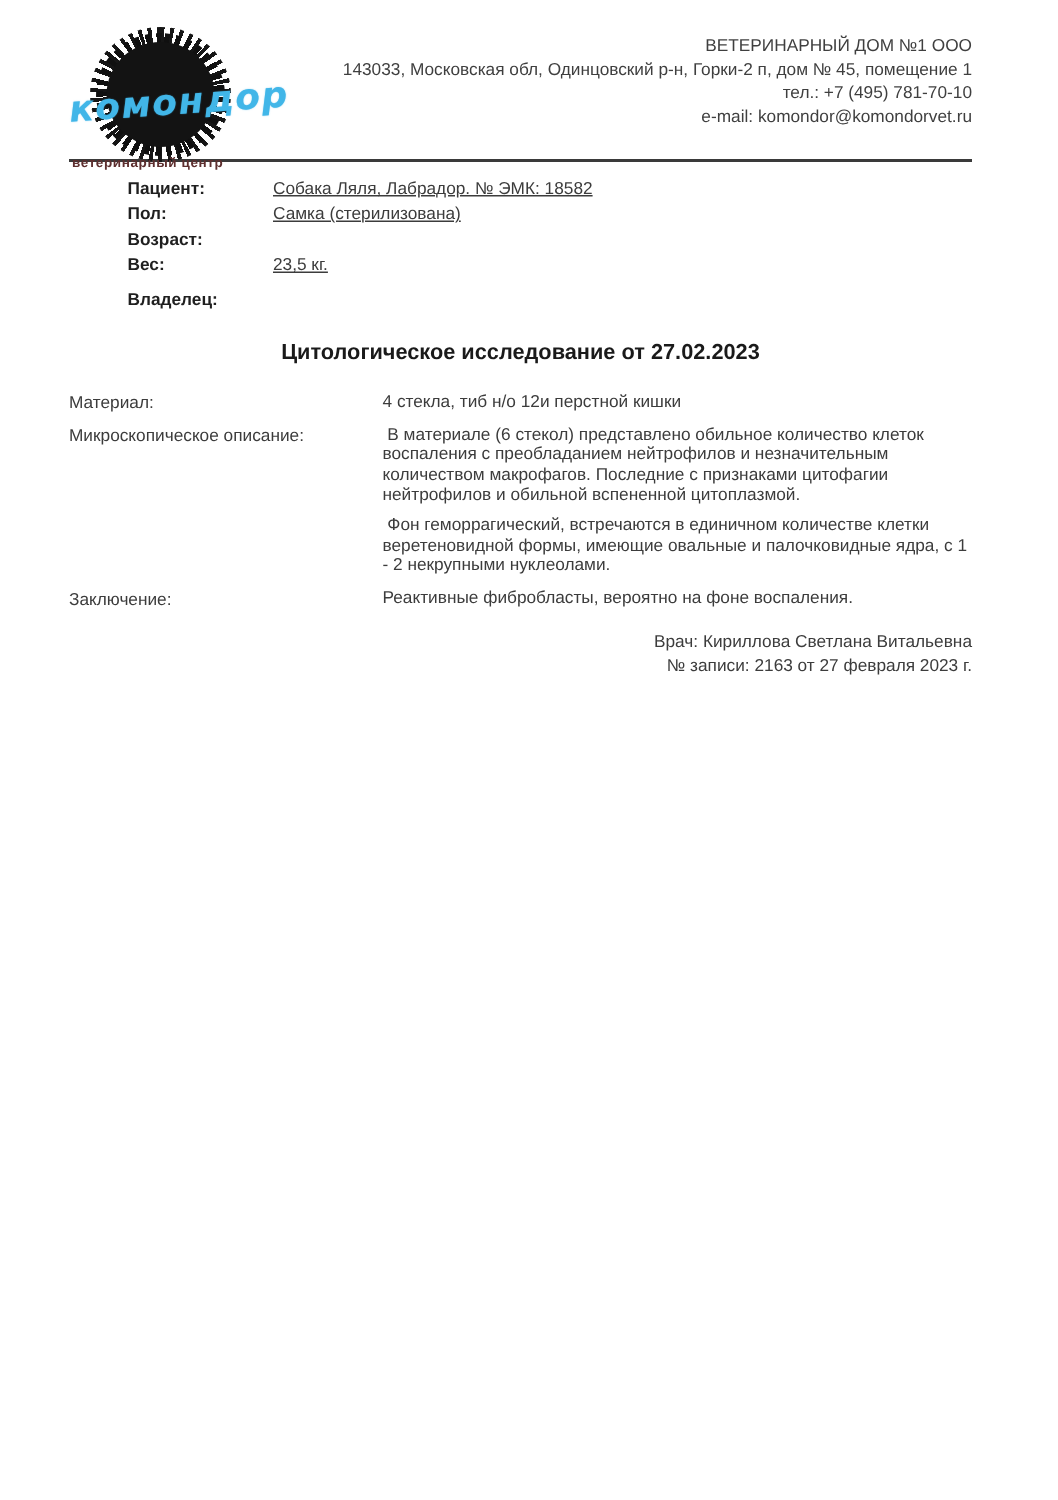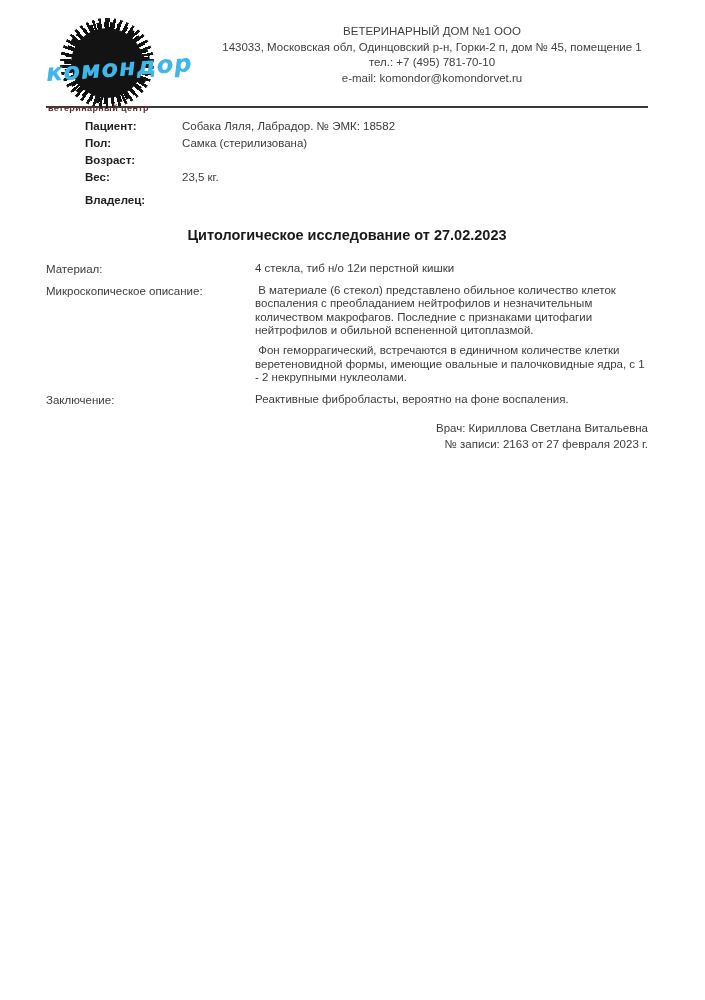--- a/index.html
+++ b/index.html
@@ -44,32 +44,32 @@
     transform: rotate(-4deg);
     white-space: nowrap;
     text-shadow: 0 0 1px rgba(65,182,232,.6);
   }
   .logo-subtitle {
     position: absolute; left: 2px; top: 91px;
     font-size: 9px; font-weight: bold; letter-spacing: .4px;
     color: #5e2f2f; white-space: nowrap;
   }
   .clinic-info {
-    flex: 1; text-align: center;
+    flex: 1; text-align: right;
     padding-top: 12px;
     font-size: 11.5px; line-height: 15.6px; color: #3f3f3f;
   }
   
   .divider { border: none; border-top: 2px solid #3a3a3a; margin-top: 2px; }
   
   .patient { margin-top: 10px; font-size: 11.5px; }
   .p-row { display: grid; grid-template-columns: 97px 1fr; line-height: 17px; padding-left: 39px; }
   .p-row.owner { margin-top: 6px; }
   .p-label { font-weight: bold; color: #1f1f1f; }
-  .p-value { color: #3c3c3c; }
+  .p-value { color: #3c3c3c; text-decoration: underline; }
   
   .report-title {
     margin-top: 18px; text-align: center;
     font-size: 14.5px; font-weight: bold; color: #1a1a1a;
   }
   .report { margin-top: 19px; font-size: 11.5px; }
   .r-section { display: grid; grid-template-columns: 209px 1fr; margin-bottom: 8px; }
   .r-label { color: #3c3c3c; padding-top: 1px; }
   .r-value p { line-height: 13.6px; margin-bottom: 6px; white-space: pre-wrap; }
   .r-value p:last-child { margin-bottom: 0; }

